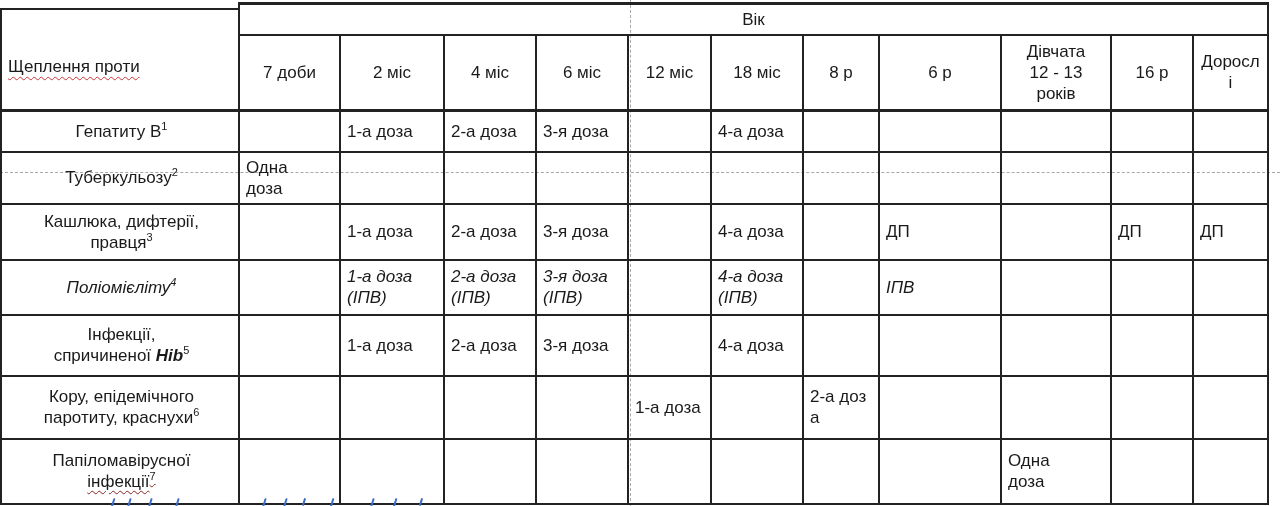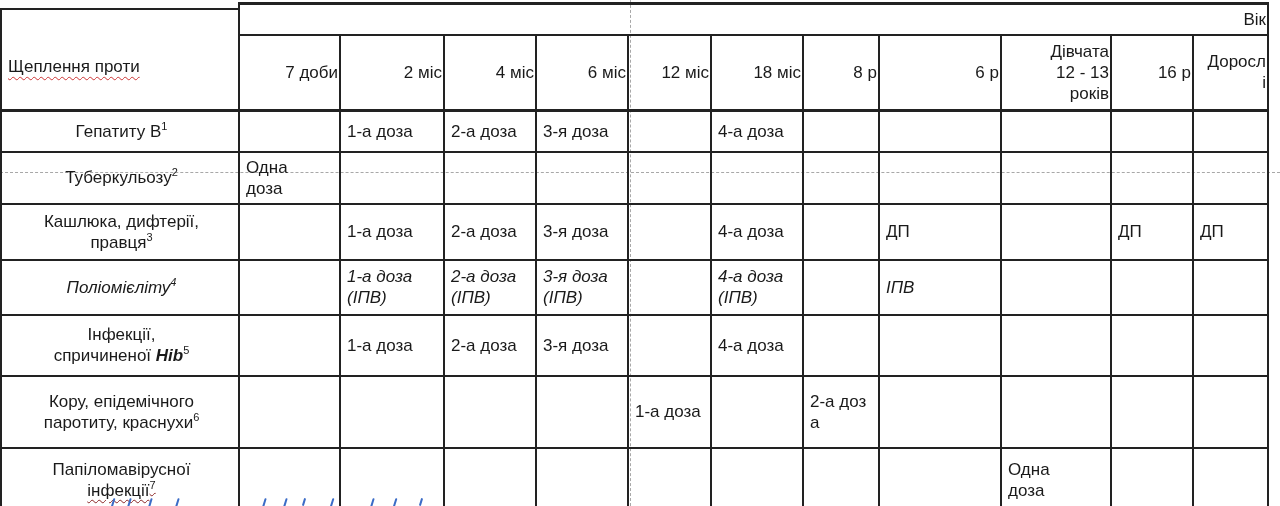--- a/index.html
+++ b/index.html
@@ -10,21 +10,21 @@
   
   .dash-v{position:absolute;top:0;height:506px;width:0;border-left:1px dashed #a8a8a8;}
   .dash-h{position:absolute;left:0;width:1280px;height:0;border-top:1px dashed #a8a8a8;}
 
   table.vax{position:absolute;left:0;top:2px;border-collapse:collapse;table-layout:fixed;background:transparent;}
   .vax th,.vax td{
     font-size:17px;line-height:21px;font-weight:normal;vertical-align:middle;
     white-space:pre-line;overflow:hidden;background:transparent;
   }
   .vax td{border:2px solid #222;text-align:left;padding:2px 2px 2px 6px;}
-  .vax thead th{border:2px solid #222;text-align:right;padding:2px 1px;}
+  .vax thead th{border:2px solid #222;text-align:center;padding:2px 1px;}
   .vax thead th.vik{border-top:3px solid #222;}
   .vax thead tr.ages th{border-bottom:3px solid #222;}
   .vax th.c0{
     border:2px solid #222;border-top:none;border-left:none;border-bottom:3px solid #222;
     text-align:left;padding:2px 0 2px 7px;
   }
   .vax tbody th{border:2px solid #222;text-align:center;padding:2px 4px 2px 7px;}
   .squiggle{text-decoration:underline wavy #cc3333 1px;text-underline-offset:4px;}
   .sq2{text-decoration:underline wavy #8a2525 1px;text-underline-offset:3px;}
   .it{font-style:italic;font-weight:bold;}
@@ -154,21 +154,21 @@
           <td>2-а доза</td>
           <td>3-я доза</td>
           <td></td>
           <td>4-а доза</td>
           <td></td>
           <td></td>
           <td></td>
           <td></td>
           <td></td>
         </tr>
-        <tr style="height: 72px;">
+        <tr style="height: 63px;">
           <th><span>Кору, епідемічного
 паротиту, краснухи</span><sup>6</sup></th>
           <td></td>
           <td></td>
           <td></td>
           <td></td>
           <td>1-а доза</td>
           <td></td>
           <td>2-а доз
 а</td>

